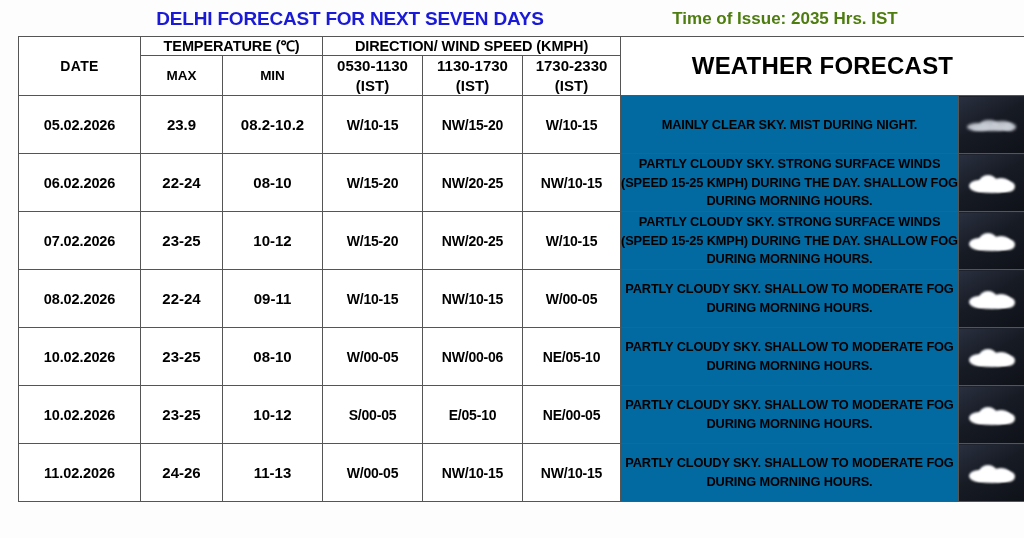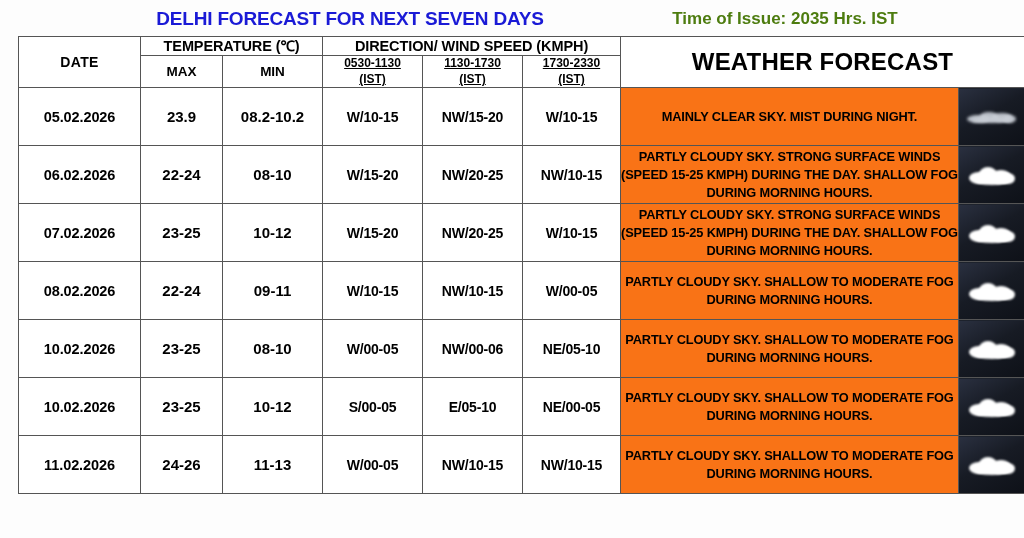--- a/index.html
+++ b/index.html
@@ -92,44 +92,43 @@
   .sub-max {
     color: #ee2222;
     font-size: 13.5px;
   }
   .sub-min {
     color: #1111dd;
     font-size: 13.5px;
   }
   .sub-time {
     color: #1111cc;
-    font-size: 12px;
+    font-size: 15px;
     line-height: 1.3;
-    text-decoration: underline;
   }
 
   
   .c-date {
     font-size: 14.5px;
     letter-spacing: -0.1px;
   }
   .c-max {
     color: #ee2222;
     font-size: 15px;
   }
   .c-min {
     color: #1111dd;
     font-size: 15px;
   }
   .c-wind {
     font-size: 14px;
     letter-spacing: -0.2px;
   }
   .c-fc {
-    background: #f97316;
+    background: #0369a1;
     color: #000000;
     font-size: 12.8px;
     line-height: 1.42;
     padding: 3px 8px;
     letter-spacing: -0.15px;
   }
   .c-icon {
     padding: 0;
     width: 66px;
     background: #1d222c;

